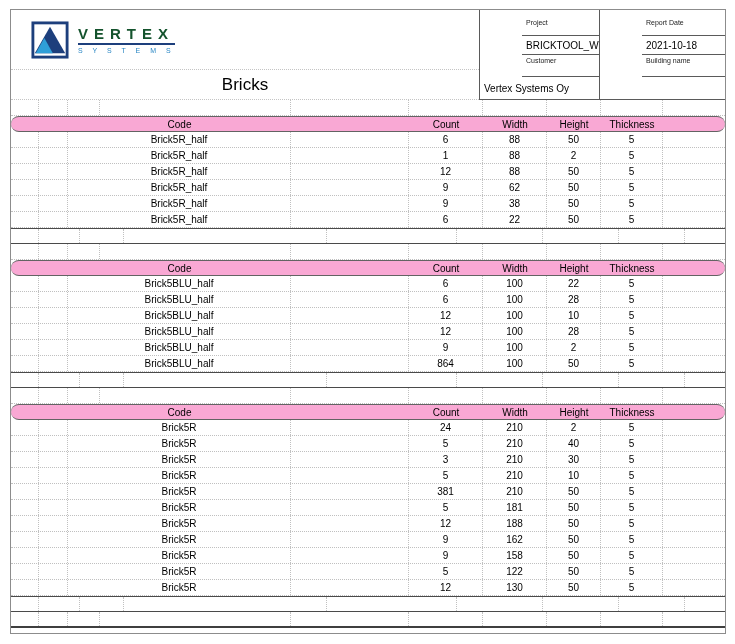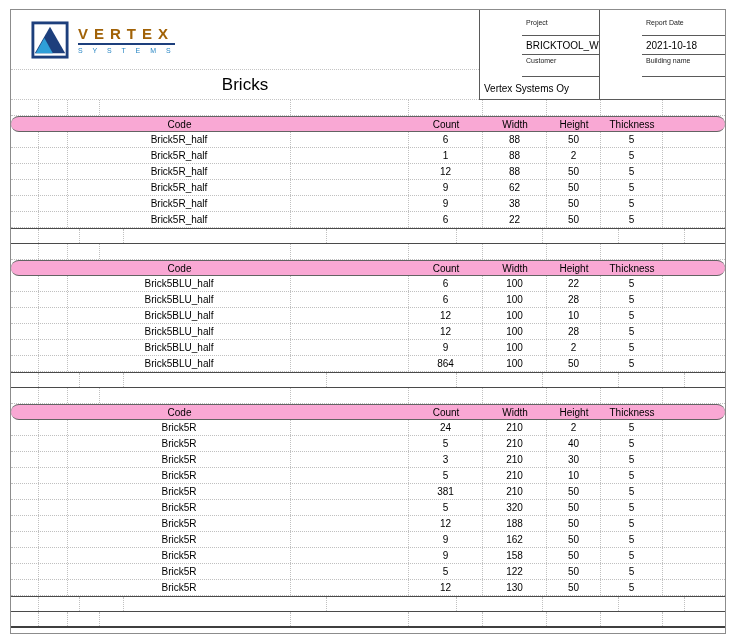--- a/index.html
+++ b/index.html
@@ -19,21 +19,21 @@
   }
 
   
   .header { display: flex; height: 90px; }
   .header-left { flex: 1; display: flex; flex-direction: column; }
   .logo-row {
     height: 60px; display: flex; align-items: center; gap: 9px;
     padding-left: 20px; border-bottom: 1px dotted #c4c4c4;
   }
   .logo-text { display: inline-block; }
-  .logo-name { font-size: 15px; font-weight: bold; letter-spacing: 6px; color: #a16207; white-space: nowrap; }
+  .logo-name { font-size: 15px; font-weight: bold; letter-spacing: 6px; color: #14532d; white-space: nowrap; }
   .logo-sub  { font-size: 7px; letter-spacing: 4px; color: #2b87c4; border-top: 2px solid #1d3f7c; padding-top: 2px; margin-top: 1px; white-space: nowrap; }
   .title-row { height: 30px; display: flex; align-items: center; justify-content: center; border-bottom: 1px dotted #c4c4c4; }
   .title { font-size: 17px; }
 
   .meta {
     width: 246px; height: 90px;
     display: grid; grid-template-columns: 120px 1fr;
     grid-template-rows: 26px 19px 22px 23px;
     border-left: 1px solid #5a5a5a;
     border-bottom: 1px solid #5a5a5a;
@@ -382,21 +382,21 @@
         <div class="cell c-h">50</div>
         <div class="cell c-i">5</div>
         <div class="cell c-j"></div>
       </div>
       <div class="row data">
         <div class="cell c-a"></div>
         <div class="cell c-b"></div>
         <div class="cell code">Brick5R</div>
         <div class="cell c-e"></div>
         <div class="cell c-f">5</div>
-        <div class="cell c-g">320</div>
+        <div class="cell c-g">181</div>
         <div class="cell c-h">50</div>
         <div class="cell c-i">5</div>
         <div class="cell c-j"></div>
       </div>
       <div class="row data">
         <div class="cell c-a"></div>
         <div class="cell c-b"></div>
         <div class="cell code">Brick5R</div>
         <div class="cell c-e"></div>
         <div class="cell c-f">12</div>

